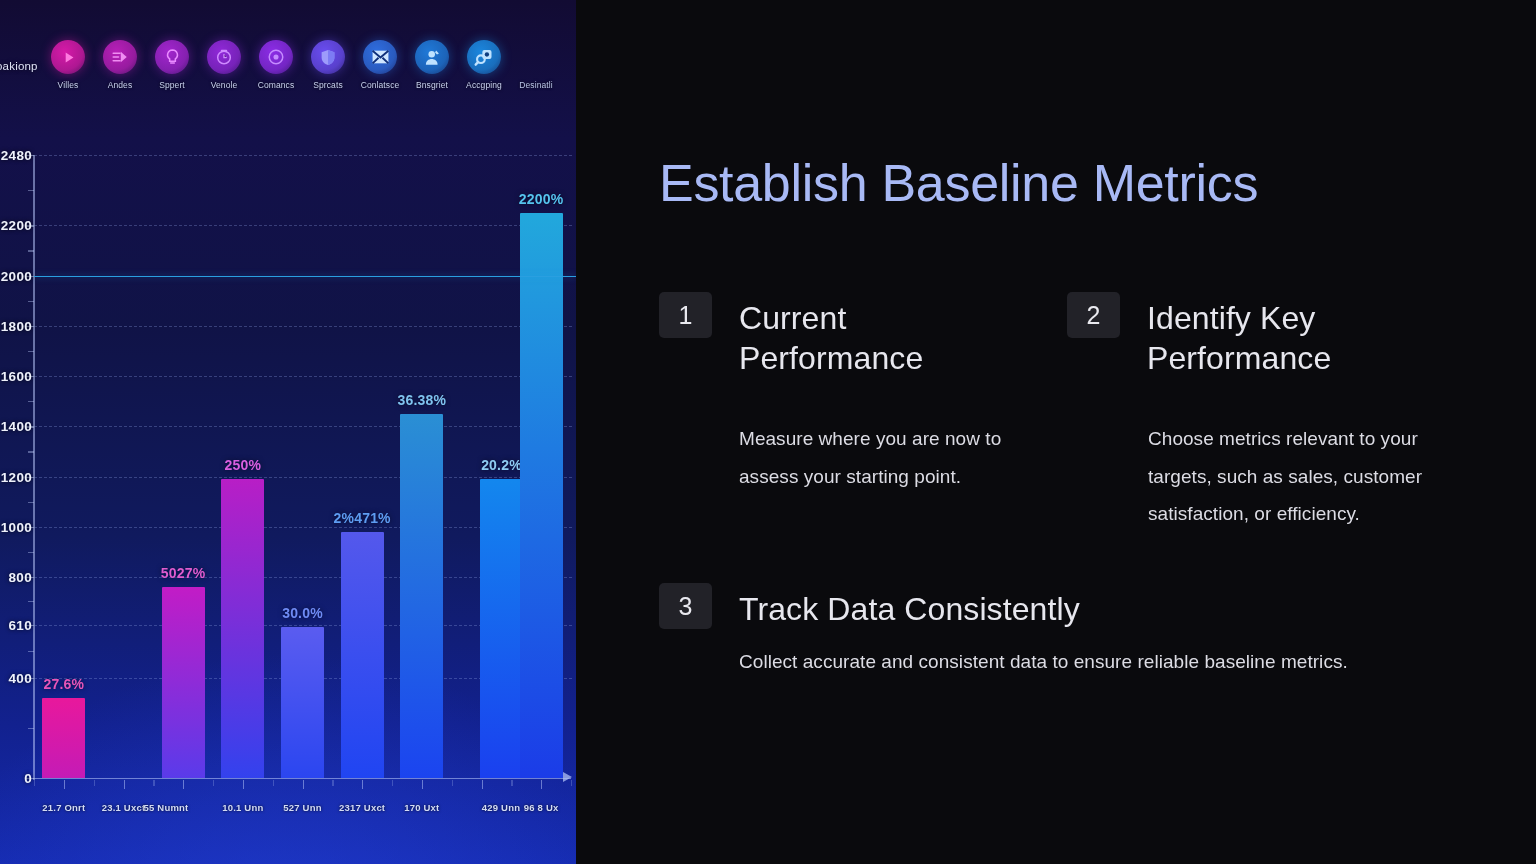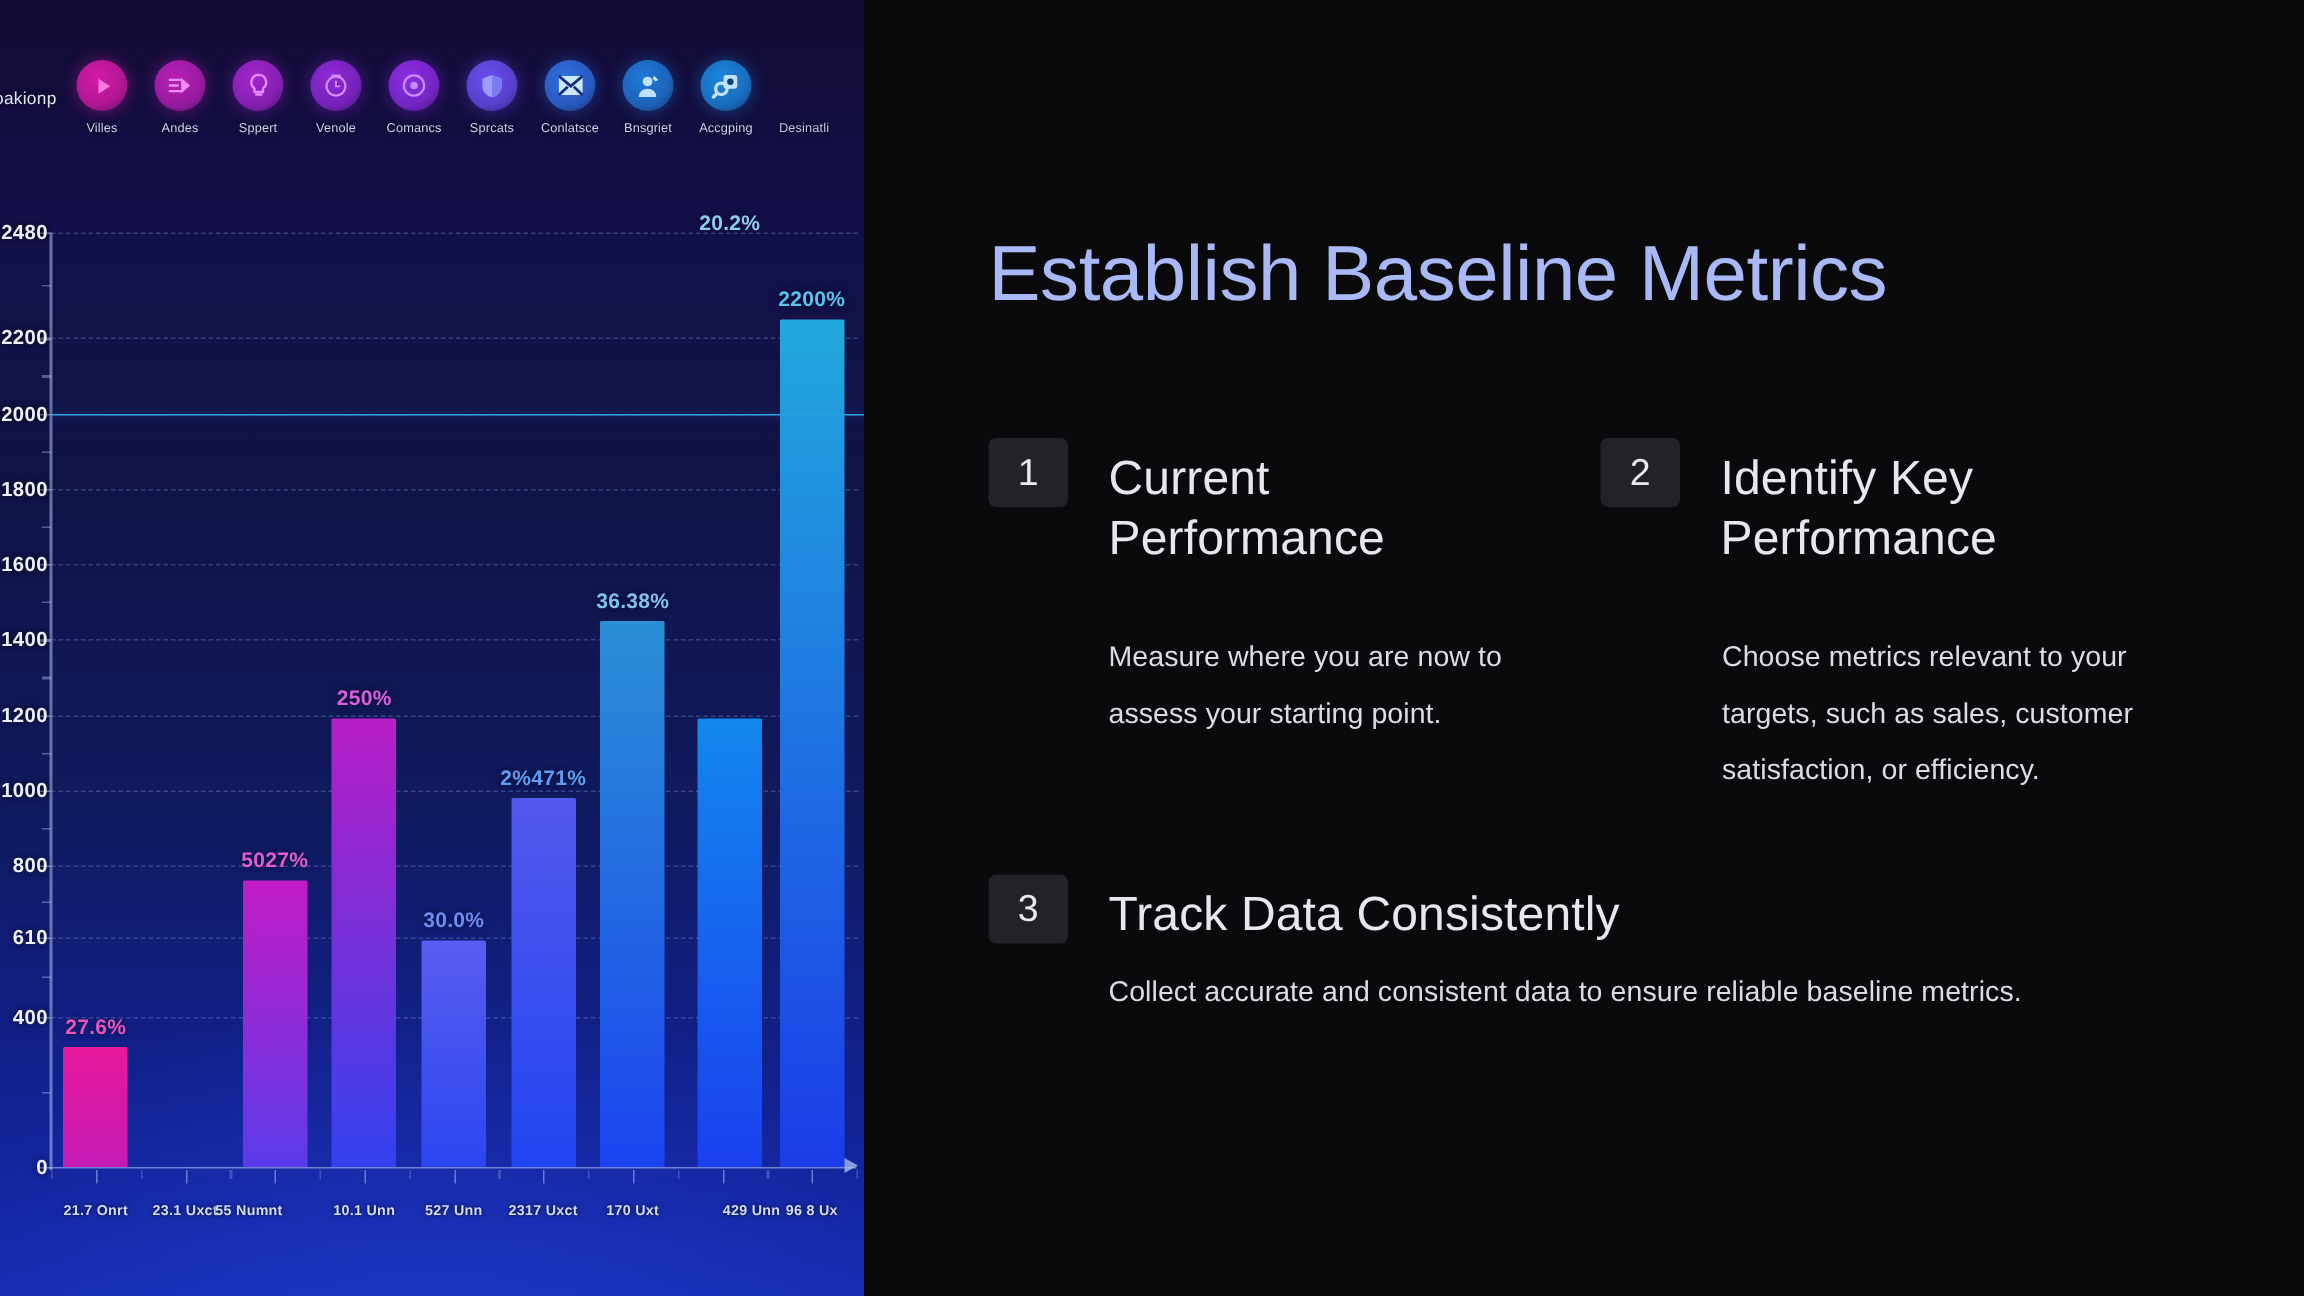--- a/index.html
+++ b/index.html
@@ -309,21 +309,21 @@
           <div class="bar-rect" style="height: 150.726px; background: linear-gradient(rgb(90, 92, 240), rgb(43, 70, 240));"></div>
         </div>
         <div class="bar-slot" style="left: 306.687px; width: 42.96px;">
           <div class="bar-val" style="color: rgb(94, 157, 242);">2%471%</div>
           <div class="bar-rect" style="height: 246.185px; background: linear-gradient(rgb(84, 88, 236), rgb(32, 69, 242));"></div>
         </div>
         <div class="bar-slot" style="left: 366.353px; width: 42.96px;">
           <div class="bar-val" style="color: rgb(127, 195, 239);">36.38%</div>
           <div class="bar-rect" style="height: 364.254px; background: linear-gradient(rgb(42, 143, 212), rgb(27, 68, 240));"></div>
         </div>
-        <div class="bar-slot" style="left: 431px; width: 42.96px; justify-content: space-between;">
+        <div class="bar-slot" style="left: 446px; width: 42.96px;">
           <div class="bar-val" style="color: rgb(142, 203, 242);">20.2%</div>
           <div class="bar-rect" style="height: 298.94px; background: linear-gradient(rgb(19, 135, 238), rgb(26, 64, 239));"></div>
         </div>
         <div class="bar-slot" style="left: 485.687px; width: 42.96px;">
           <div class="bar-val" style="color: rgb(85, 196, 238);">2200%</div>
           <div class="bar-rect" style="height: 565.222px; background: linear-gradient(rgb(34, 168, 220), rgb(27, 60, 232));"></div>
         </div>
       </div>
     <div class="x-spine"></div>
     <div class="x-arrow"></div>

